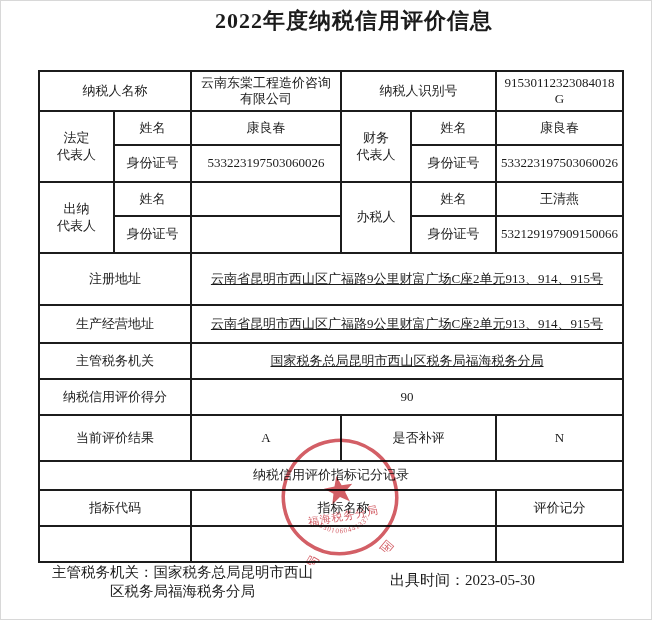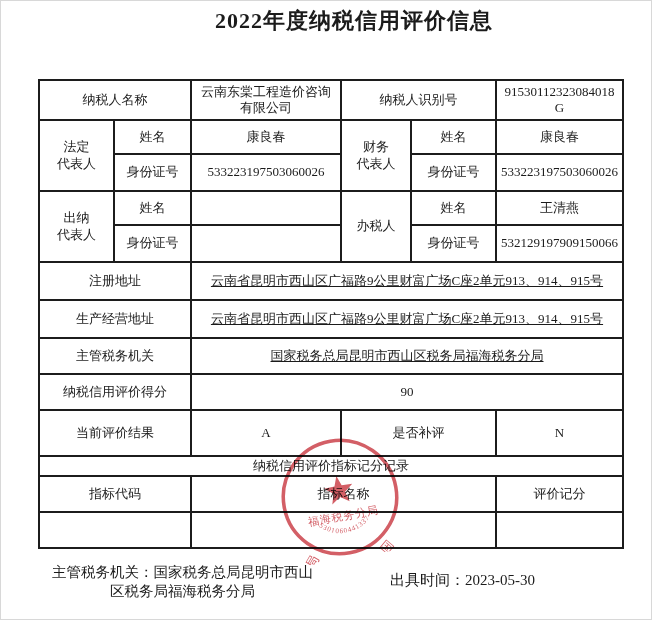--- a/index.html
+++ b/index.html
@@ -6,21 +6,21 @@
   body{
     width:652px;height:620px;background:#ffffff;position:relative;overflow:hidden;
     font-family:"Liberation Serif","DejaVu Serif",serif;color:#1b1b1b;
   }
   .page-frame{position:absolute;inset:0;border:1px solid #d8d8d8;pointer-events:none;}
   .doc-title{
     position:absolute;top:6px;left:0;width:652px;text-align:center;
     font-size:22px;font-weight:bold;letter-spacing:1px;margin:0;padding-left:28px;
   }
   table.eval-table{
-    position:absolute;left:38px;top:79px;width:584px;
+    position:absolute;left:38px;top:70px;width:584px;
     border-collapse:collapse;table-layout:fixed;
   }
   table.eval-table td{
     border:2px solid #1c1c1c;text-align:center;vertical-align:middle;
     font-size:13px;line-height:1.25;padding:1px 3px;
     word-break:break-all;overflow:hidden;
   }
   td.multiline{white-space:pre-line;}
   td.addr-val{padding:1px 18px;font-size:13.5px;text-decoration:underline;}
   td.section-title{font-size:13.5px;}
@@ -85,21 +85,21 @@
       <td rowspan="2">办税人</td>
       <td>姓名</td>
       <td>王清燕</td>
     </tr>
     <tr style="height:37px">
       <td>身份证号</td>
       <td></td>
       <td>身份证号</td>
       <td>532129197909150066</td>
     </tr>
-    <tr style="height:38px">
+    <tr style="height:52px">
       <td colspan="2">注册地址</td>
       <td colspan="4" class="addr-val">云南省昆明市西山区广福路9公里财富广场C座2单元913、914、915号</td>
     </tr>
     <tr style="height:38px">
       <td colspan="2">生产经营地址</td>
       <td colspan="4" class="addr-val">云南省昆明市西山区广福路9公里财富广场C座2单元913、914、915号</td>
     </tr>
     <tr style="height:36px">
       <td colspan="2">主管税务机关</td>
       <td colspan="4" class="addr-val">国家税务总局昆明市西山区税务局福海税务分局</td>
@@ -107,21 +107,21 @@
     <tr style="height:36px">
       <td colspan="2">纳税信用评价得分</td>
       <td colspan="4">90</td>
     </tr>
     <tr style="height:46px">
       <td colspan="2">当前评价结果</td>
       <td>A</td>
       <td colspan="2">是否补评</td>
       <td>N</td>
     </tr>
-    <tr style="height:20px">
+    <tr style="height:29px">
       <td colspan="6" class="section-title">纳税信用评价指标记分记录</td>
     </tr>
     <tr style="height:36px">
       <td colspan="2">指标代码</td>
       <td colspan="3">指标名称</td>
       <td>评价记分</td>
     </tr>
     <tr style="height:36px">
       <td colspan="2"></td>
       <td colspan="3"></td>

